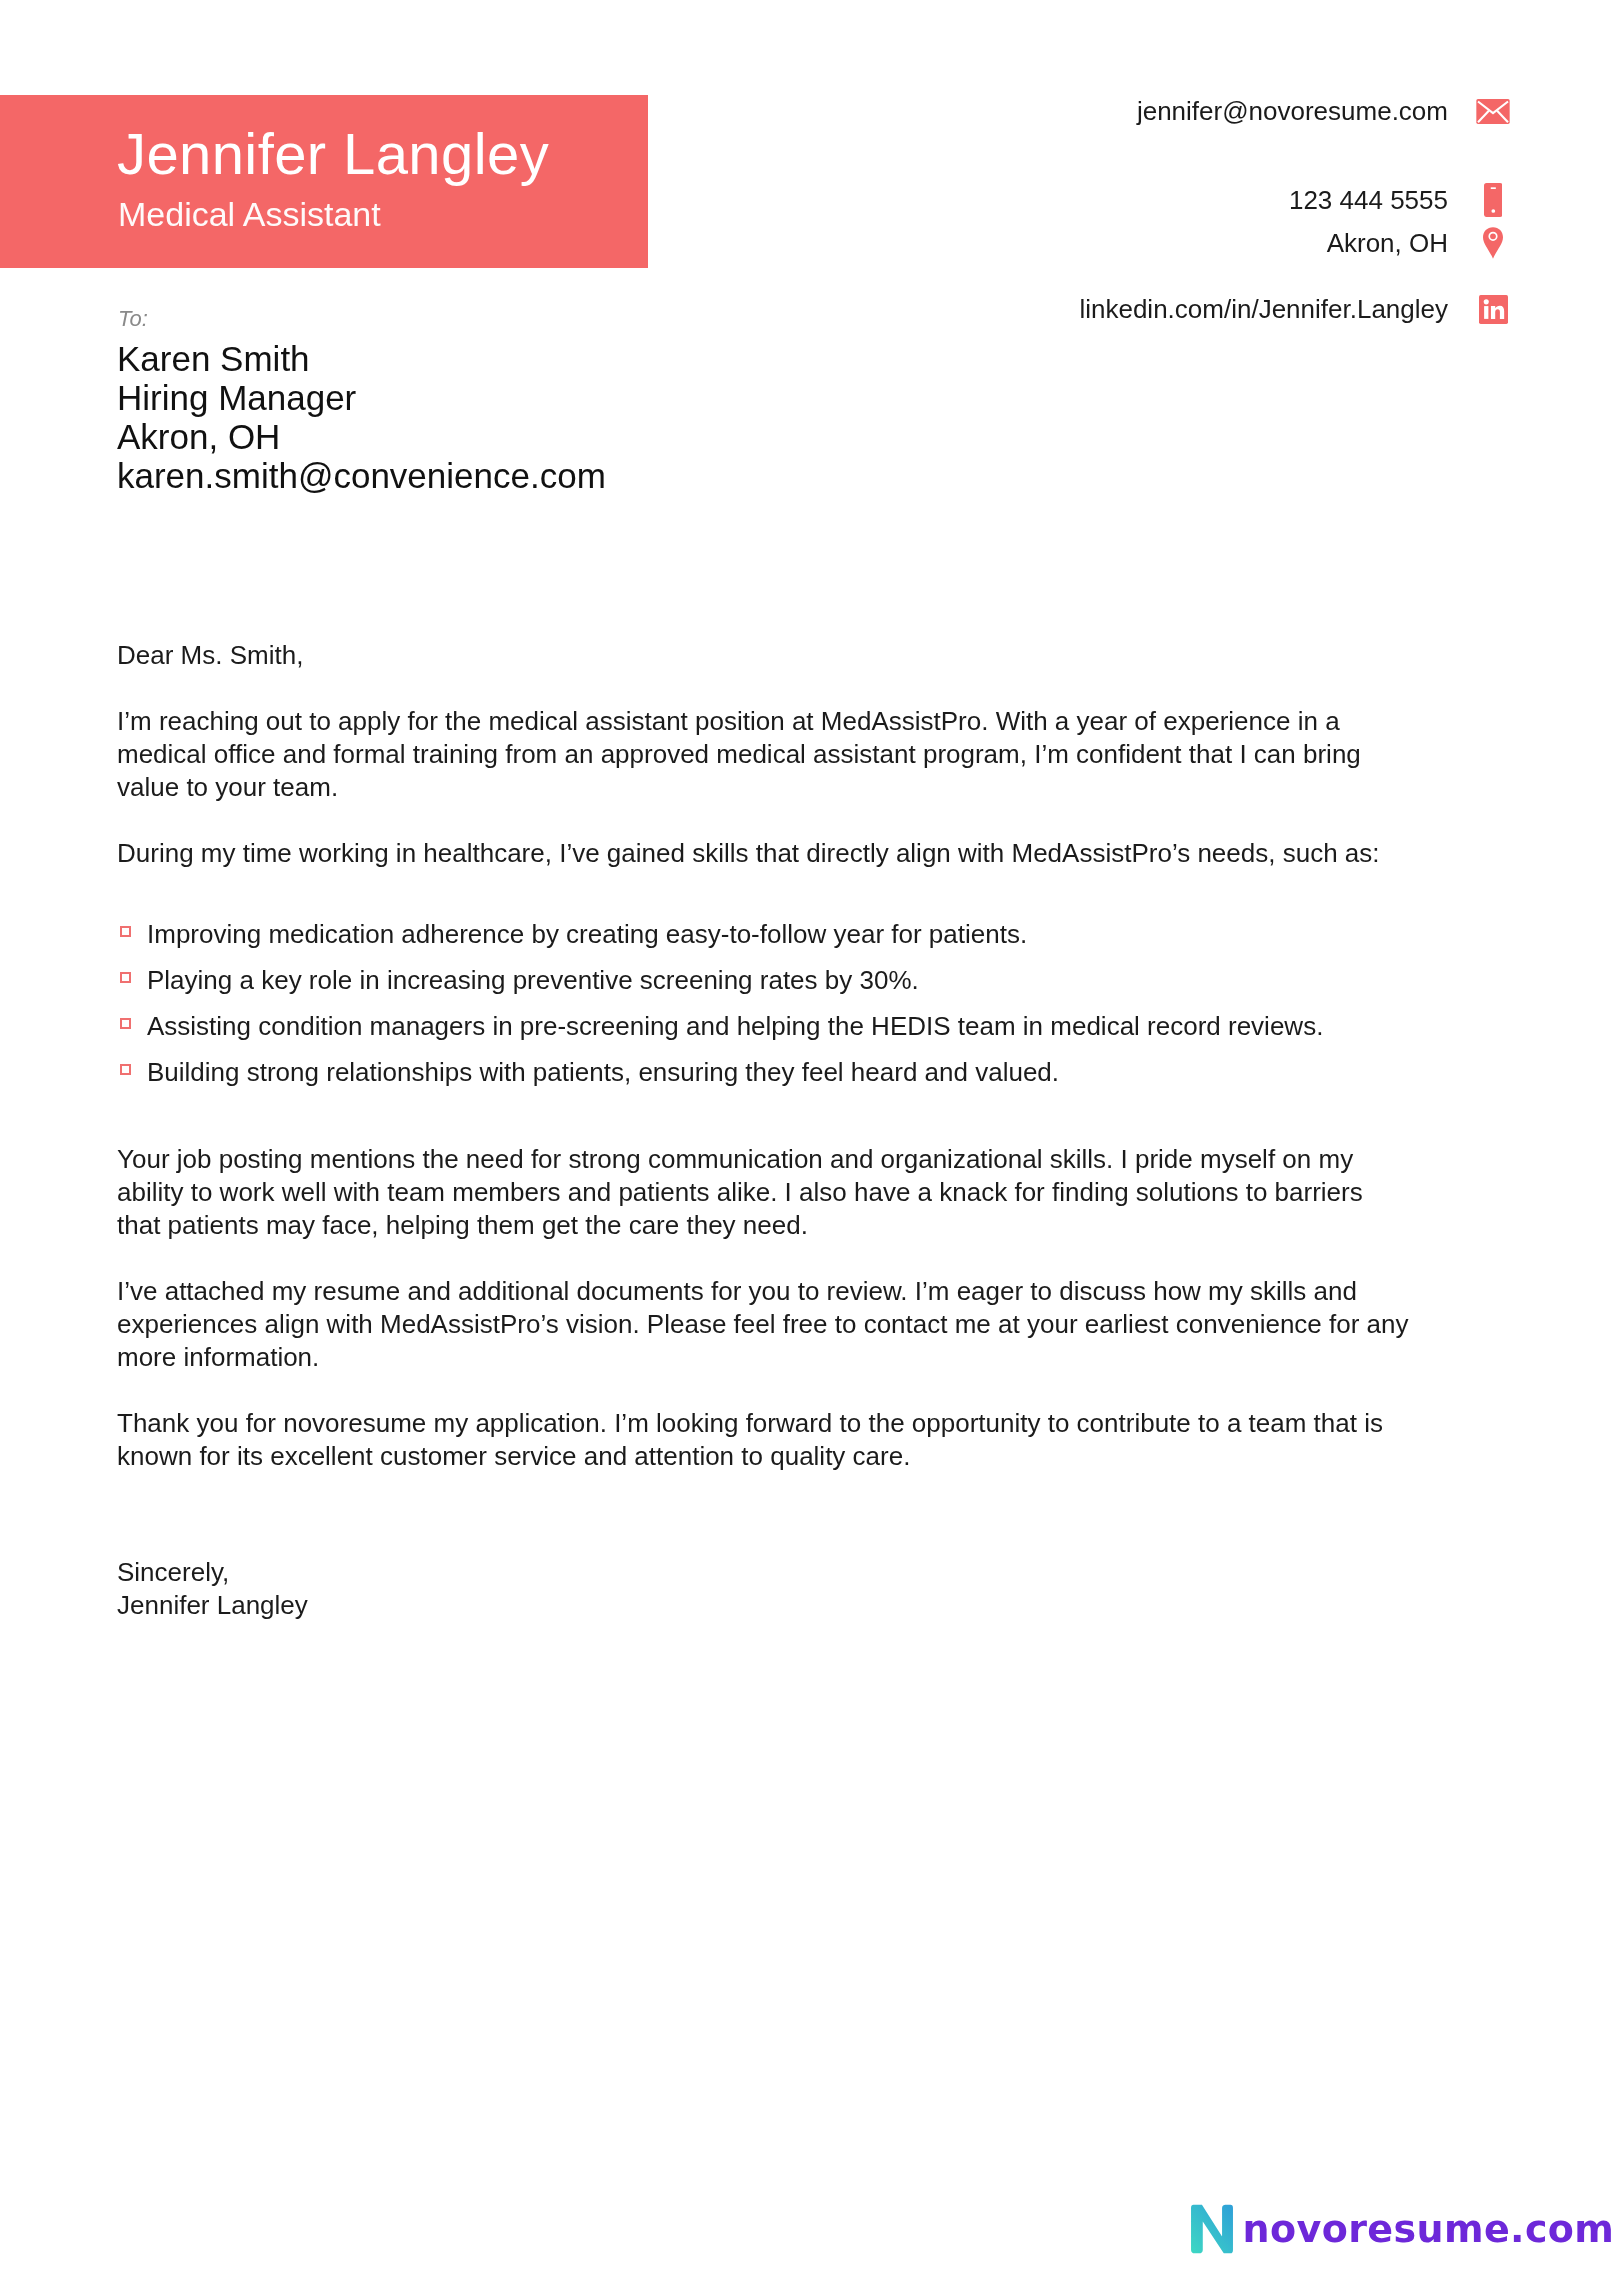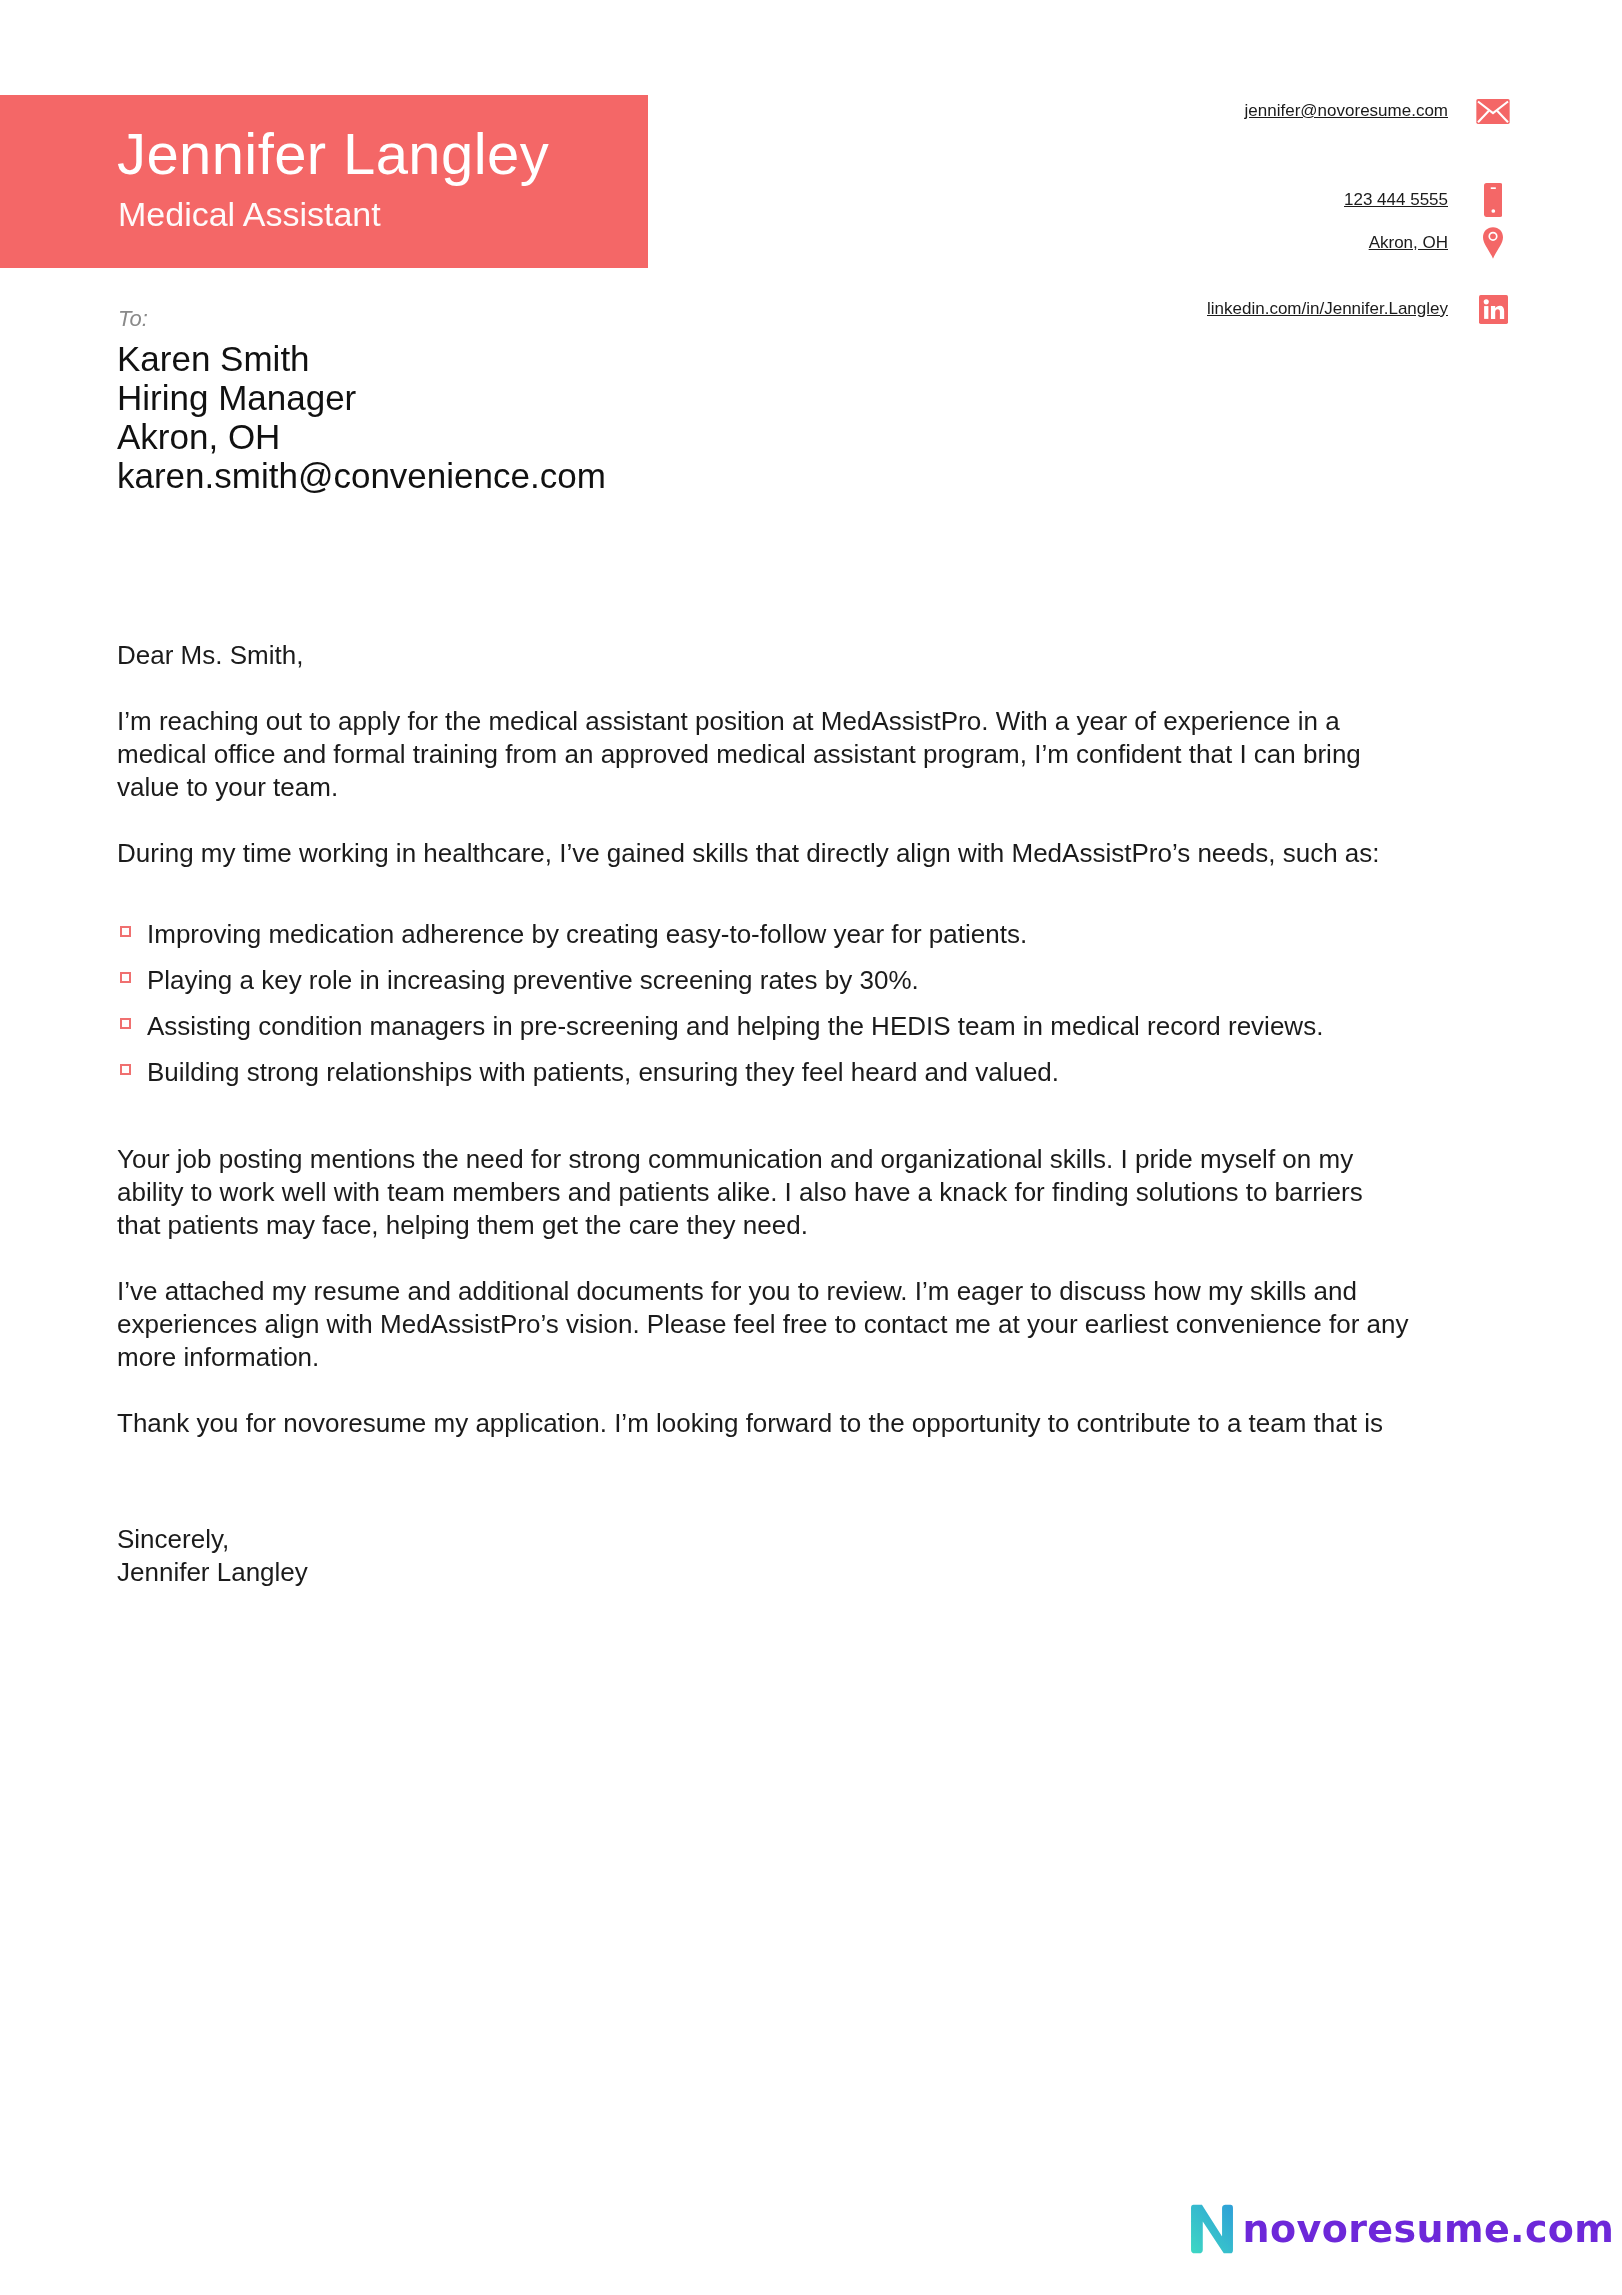--- a/index.html
+++ b/index.html
@@ -9,22 +9,22 @@
     .header-box { position: absolute; left: 0; top: 95px; width: 648px; height: 173px;
                   background: #F46767; }
     .name { position: absolute; left: 117px; top: 120px; font-size: 58px; color: #ffffff;
             line-height: 68px; letter-spacing: 0.4px; white-space: nowrap; }
     .role { position: absolute; left: 118px; top: 194px; font-size: 34px; color: #ffffff;
             line-height: 41px; white-space: nowrap; opacity: 0.97; }
 
     .contacts { position: absolute; right: 0; top: 0; width: 761px; height: 355px; }
     .contact-row { position: absolute; right: 113px; height: 42px; display: flex; align-items: center;
                    justify-content: flex-end; gap: 0; }
-    .contact-text { font-size: 17px; color: #1b1b1b; white-space: nowrap; text-align: right;
-                    margin-right: 28px; text-decoration: underline; }
+    .contact-text { font-size: 26px; color: #1b1b1b; white-space: nowrap; text-align: right;
+                    margin-right: 28px; }
     .contact-icon { width: 34px; height: 34px; display: flex; align-items: center; justify-content: center; }
     .contact-icon svg { display: block; }
 
     .to-label { position: absolute; left: 118px; top: 306px; font-size: 22px; font-style: italic;
                 color: #8a8a8a; line-height: 25px; text-align: center; }
     .recipient { position: absolute; left: 117px; top: 339px; }
     .recipient-line { font-size: 35px; line-height: 39px; color: #111111; white-space: nowrap; }
 
     .body { position: absolute; left: 117px; top: 639px; width: 1403px; }
     .para { font-size: 26px; line-height: 33px; color: #1b1b1b; margin: 0; }
@@ -144,20 +144,21 @@
   </p>
 
   <p class="para p4">
     <span class="line">I’ve attached my resume and additional documents for you to review. I’m eager to discuss how my skills and</span>
     <span class="line">experiences align with MedAssistPro’s vision. Please feel free to contact me at your earliest convenience for any</span>
     <span class="line">more information.</span>
   </p>
 
   <p class="para p5">
     <span class="line">Thank you for novoresume my application. I’m looking forward to the opportunity to contribute to a team that is</span>
+    <span class="line">known for its excellent customer service and attention to quality care.</span>
   </p>
 
   <p class="para">
     <span class="line">Sincerely,</span>
     <span class="line">Jennifer Langley</span>
   </p>
 </div>
 
 <div class="logo">
   <svg class="logo-mark" viewBox="0 0 52 62">

